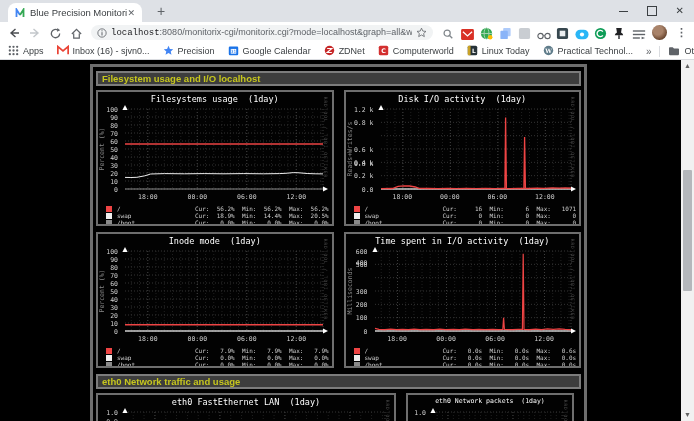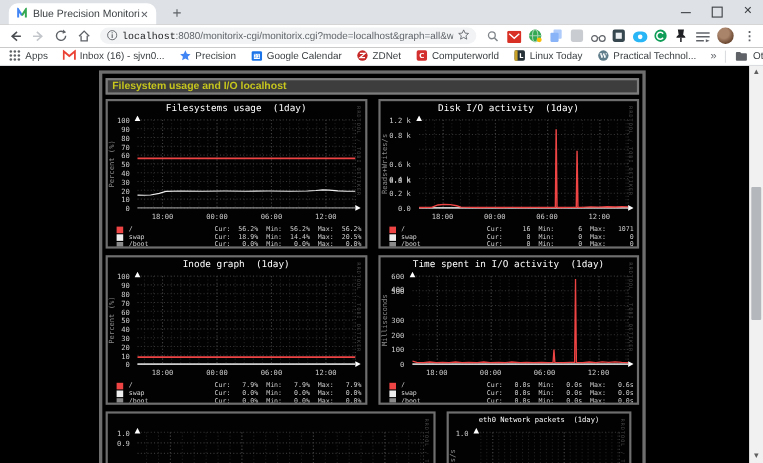--- a/index.html
+++ b/index.html
@@ -388,21 +388,21 @@
           <div class="xtick" style="font-size: 6.5px; left: 104.35px; top: 101px;">00:00</div>
           <div class="xtick" style="font-size: 6.5px; left: 151.85px; top: 101px;">06:00</div>
           <div class="xtick" style="font-size: 6.5px; left: 199.35px; top: 101px;">12:00</div>
           <div class="leg-row" style="top: 113px; left: 0px; right: 0px; font-size: 6px;"><span class="leg-sw" style="background: rgb(238, 68, 68);"></span><span class="leg-name">/</span><span>Cur:     16  Min:      6  Max:   1071</span></div>
           <div class="leg-row" style="top: 120.2px; left: 0px; right: 0px; font-size: 6px;"><span class="leg-sw" style="background: rgb(238, 238, 238);"></span><span class="leg-name">swap</span><span>Cur:      0  Min:      0  Max:      0</span></div>
           <div class="leg-row" style="top: 127.4px; left: 0px; right: 0px; font-size: 6px;"><span class="leg-sw" style="background: rgb(138, 138, 138);"></span><span class="leg-name">/boot</span><span>Cur:      0  Min:      0  Max:      0</span></div>
         </div>
       </div>
       <div class="chart-row">
         <div class="chart-panel" style="width: 234px; height: 132px;">
-          <div class="chart-title" style="font-size: 8.5px;">Inode graph  (1day)</div>
+          <div class="chart-title" style="font-size: 8.5px;">Inode mode  (1day)</div>
           <div class="ylab" style="font-size: 6.5px; width: 80px; text-align: center; left: -36px; top: 53px; transform: rotate(-90deg);">Percent (%)</div>
           <div class="ytick" style="font-size: 6.5px; left: 2px; width: 18px; top: 93.5px;">0</div>
           <div class="ytick" style="font-size: 6.5px; left: 2px; width: 18px; top: 85.5px;">10</div>
           <div class="ytick" style="font-size: 6.5px; left: 2px; width: 18px; top: 77.5px;">20</div>
           <div class="ytick" style="font-size: 6.5px; left: 2px; width: 18px; top: 69.5px;">30</div>
           <div class="ytick" style="font-size: 6.5px; left: 2px; width: 18px; top: 61.5px;">40</div>
           <div class="ytick" style="font-size: 6.5px; left: 2px; width: 18px; top: 53.5px;">50</div>
           <div class="ytick" style="font-size: 6.5px; left: 2px; width: 18px; top: 45.5px;">60</div>
           <div class="ytick" style="font-size: 6.5px; left: 2px; width: 18px; top: 37.5px;">70</div>
           <div class="ytick" style="font-size: 6.5px; left: 2px; width: 18px; top: 29.5px;">80</div>
@@ -520,22 +520,24 @@
           <div class="wmark" style="font-size: 4.5px; right: -38px; width: 90px; text-align: center; top: 43px; transform: rotate(90deg); transform-origin: center center;">RRDTOOL / TOBI OETIKER</div>
           <div class="xtick" style="font-size: 6.5px; left: 51.54px; top: 101px;">18:00</div>
           <div class="xtick" style="font-size: 6.5px; left: 100.54px; top: 101px;">00:00</div>
           <div class="xtick" style="font-size: 6.5px; left: 149.54px; top: 101px;">06:00</div>
           <div class="xtick" style="font-size: 6.5px; left: 198.54px; top: 101px;">12:00</div>
           <div class="leg-row" style="top: 113px; left: 0px; right: 0px; font-size: 6px;"><span class="leg-sw" style="background: rgb(238, 68, 68);"></span><span class="leg-name">/</span><span>Cur:   0.0s  Min:   0.0s  Max:   0.6s</span></div>
           <div class="leg-row" style="top: 120.2px; left: 0px; right: 0px; font-size: 6px;"><span class="leg-sw" style="background: rgb(238, 238, 238);"></span><span class="leg-name">swap</span><span>Cur:   0.0s  Min:   0.0s  Max:   0.0s</span></div>
           <div class="leg-row" style="top: 127.4px; left: 0px; right: 0px; font-size: 6px;"><span class="leg-sw" style="background: rgb(138, 138, 138);"></span><span class="leg-name">/boot</span><span>Cur:   0.0s  Min:   0.0s  Max:   0.0s</span></div>
         </div>
       </div>
+      <div class="sec-head">eth0 Network traffic and usage</div>
       <div class="chart-row">
         <div class="chart-panel" style="width: 296px; height: 150px;">
+          <div class="chart-title" style="font-size: 8.5px;">eth0 FastEthernet LAN  (1day)</div>
           <div class="ytick" style="font-size: 6.5px; left: 2px; width: 18px; top: 23.1px;">0.9</div>
           <div class="ytick" style="font-size: 6.5px; left: 2px; width: 18px; top: 13.5px;">1.0</div>
           <svg width="268" height="105" style="position: absolute; left: 24px; top: 13px;">
             <line x1="11.241999999999999" y1="4" x2="11.241999999999999" y2="100" stroke="#202020" stroke-dasharray="1,2" stroke-width="1"></line>
             <line x1="22.075333333333333" y1="4" x2="22.075333333333333" y2="100" stroke="#202020" stroke-dasharray="1,2" stroke-width="1"></line>
             <line x1="32.90866666666666" y1="4" x2="32.90866666666666" y2="100" stroke="#202020" stroke-dasharray="1,2" stroke-width="1"></line>
             <line x1="43.742000000000004" y1="4" x2="43.742000000000004" y2="100" stroke="#202020" stroke-dasharray="1,2" stroke-width="1"></line>
             <line x1="54.57533333333333" y1="4" x2="54.57533333333333" y2="100" stroke="#202020" stroke-dasharray="1,2" stroke-width="1"></line>
             <line x1="65.40866666666668" y1="4" x2="65.40866666666668" y2="100" stroke="#202020" stroke-dasharray="1,2" stroke-width="1"></line>
             <line x1="76.242" y1="4" x2="76.242" y2="100" stroke="#202020" stroke-dasharray="1,2" stroke-width="1"></line>

